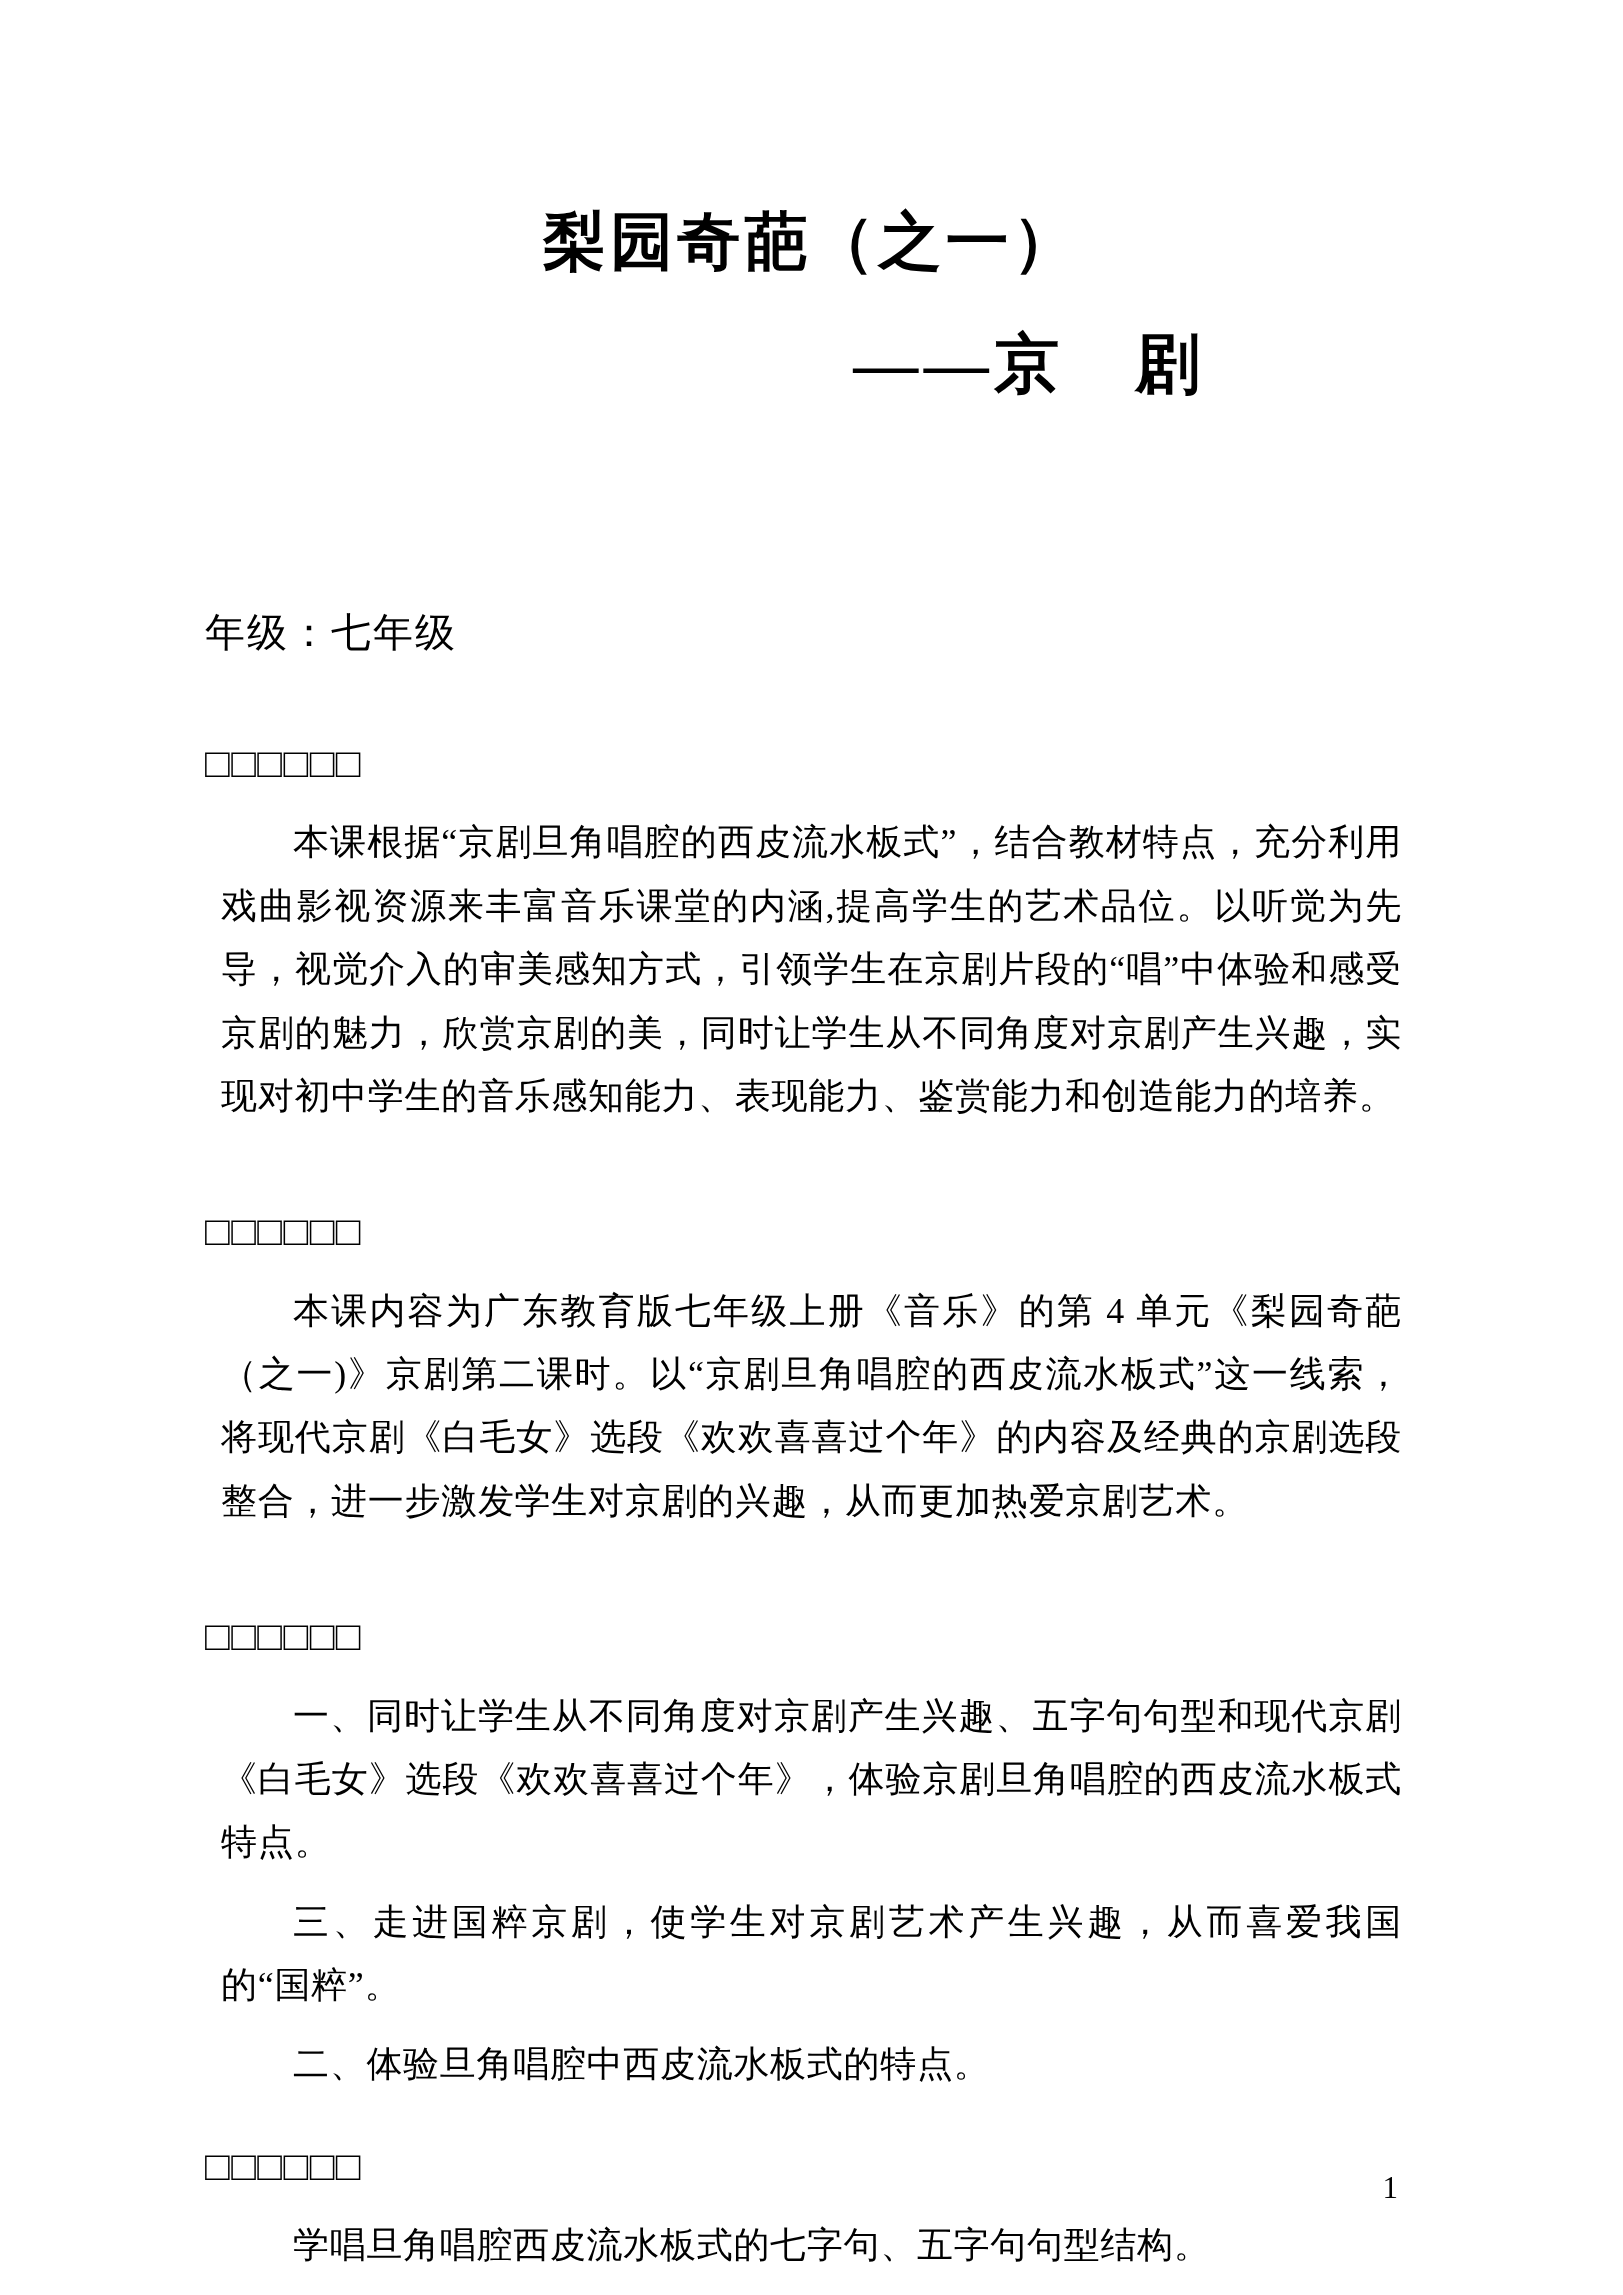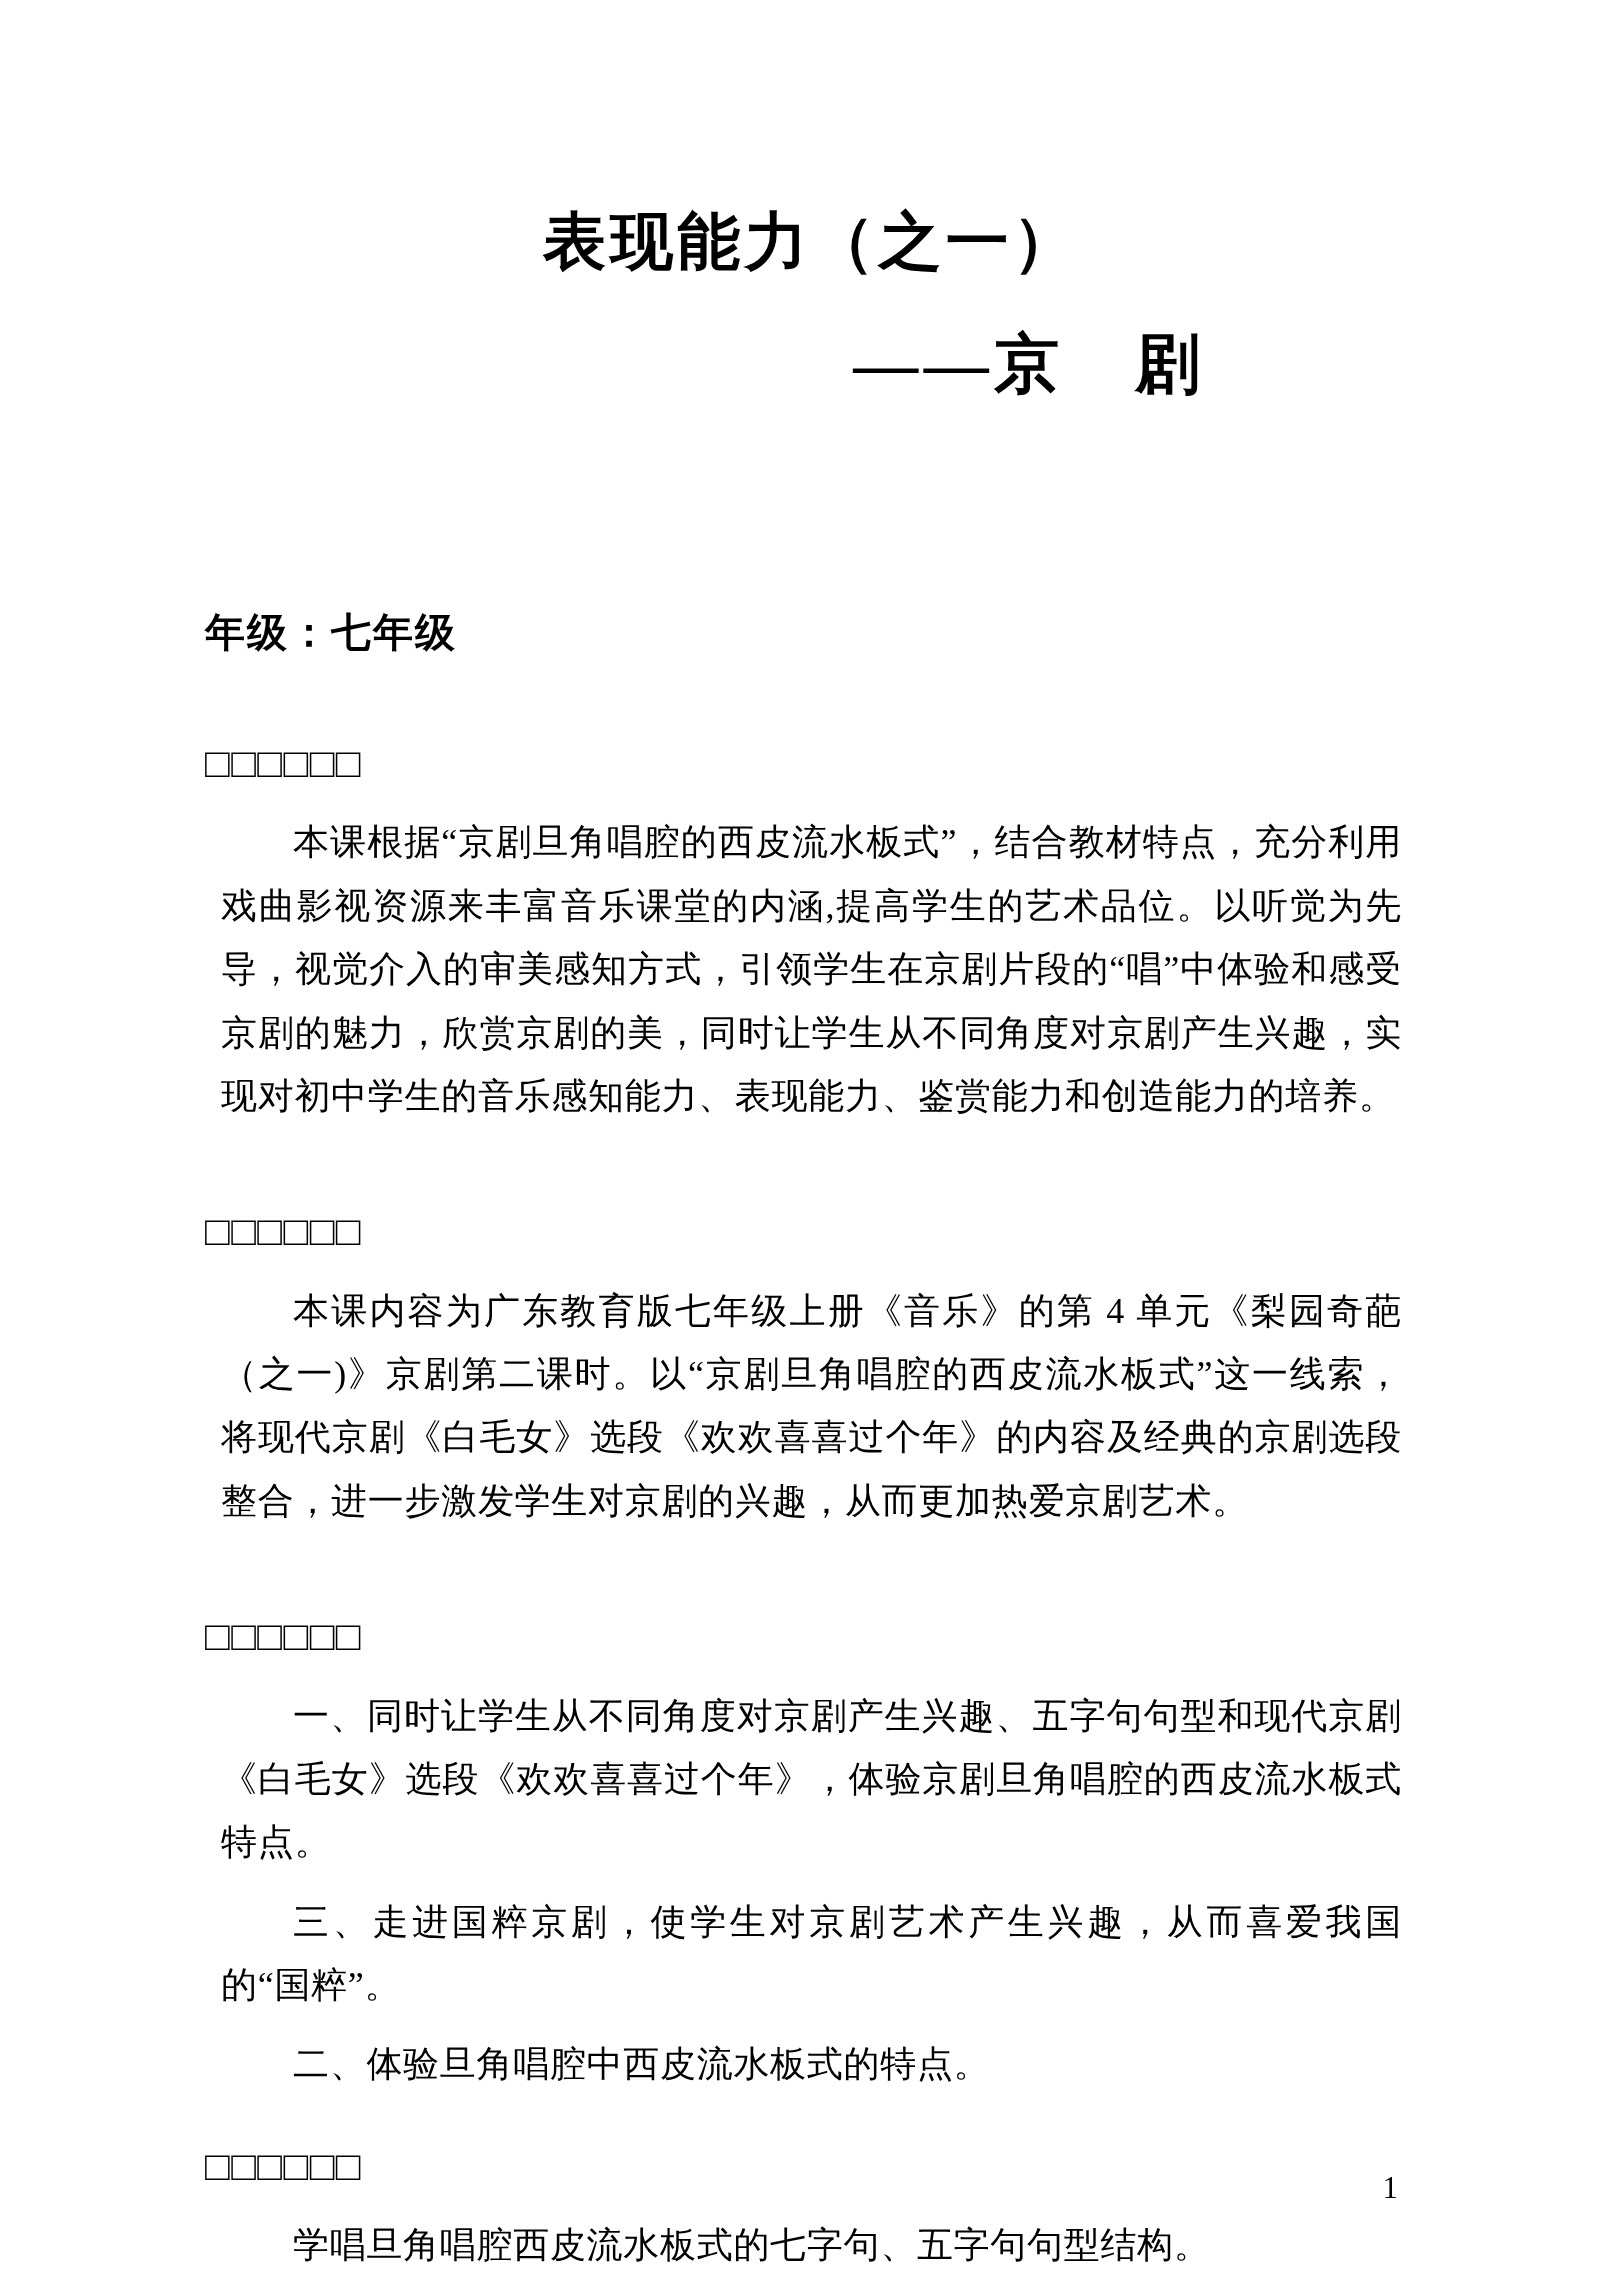--- a/index.html
+++ b/index.html
@@ -31,21 +31,21 @@
     font-size: 65px;
     font-weight: bold;
     text-align: center;
     padding-left: 436px;
     letter-spacing: 5.5px;
     line-height: 1.1;
   }
   .grade {
     margin-top: 205px;
     font-size: 40px;
-    font-weight: bold;
+    font-weight: normal;
     letter-spacing: 2px;
   }
   .section {
     margin-top: 75px;
   }
   .section.tight {
     margin-top: 41px;
   }
   .sec-heading {
     font-size: 41px;
@@ -67,21 +67,21 @@
     right: 225px;
     bottom: 89px;
     font-size: 31px;
   }
 </style>
 </head>
 <body>
 
 <div class="page">
 
-  <h1 class="title">表现能力（之一）</h1>
+  <h1 class="title">梨园奇葩（之一）</h1>
 
   <div class="subtitle">——京　剧</div>
 
   <div class="grade">年级：七年级</div>
 
   <div class="section">
     <div class="sec-heading">□□□□□□</div>
     <p class="body-para">本课根据“京剧旦角唱腔的西皮流水板式”，结合教材特点，充分利用戏曲影视资源来丰富音乐课堂的内涵,提高学生的艺术品位。以听觉为先导，视觉介入的审美感知方式，引领学生在京剧片段的“唱”中体验和感受京剧的魅力，欣赏京剧的美，同时让学生从不同角度对京剧产生兴趣，实现对初中学生的音乐感知能力、表现能力、鉴赏能力和创造能力的培养。</p>
   </div>
 

